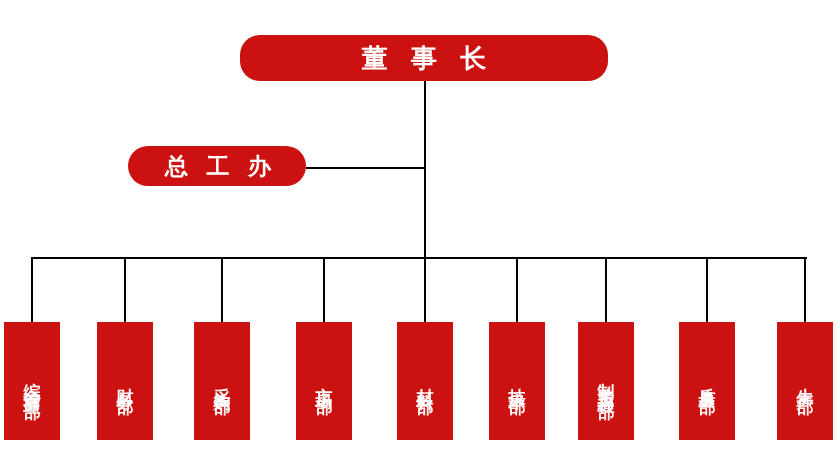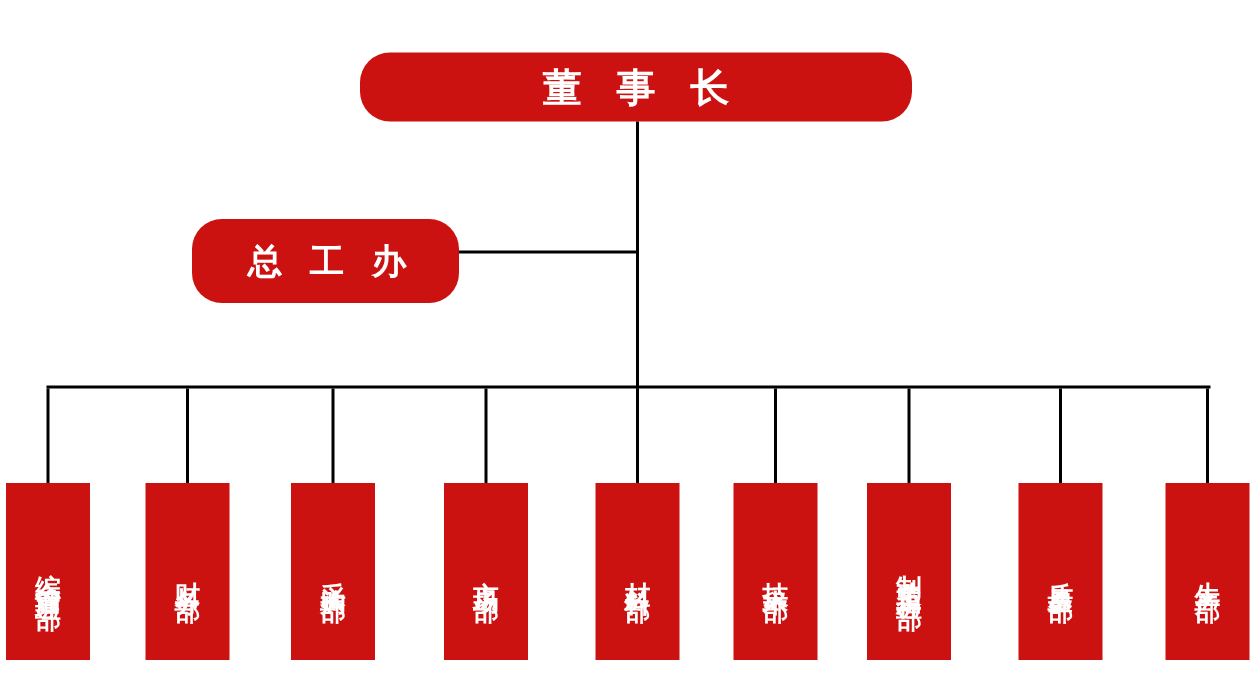--- a/index.html
+++ b/index.html
@@ -31,21 +31,21 @@
 
   .node.root {
     left: 240px; top: 35px;
     width: 368px; height: 46px;
     font-size: 26px;
     letter-spacing: 8px;
   }
 
   .node.staff {
     left: 128px; top: 146px;
-    width: 178px; height: 56px;
+    width: 178px; height: 40px;
     font-size: 23px;
     letter-spacing: 6px;
   }
 
   .node.root .node-label,
   .node.staff .node-label {
     white-space: pre;
     padding-left: 8px; 
   }
 

